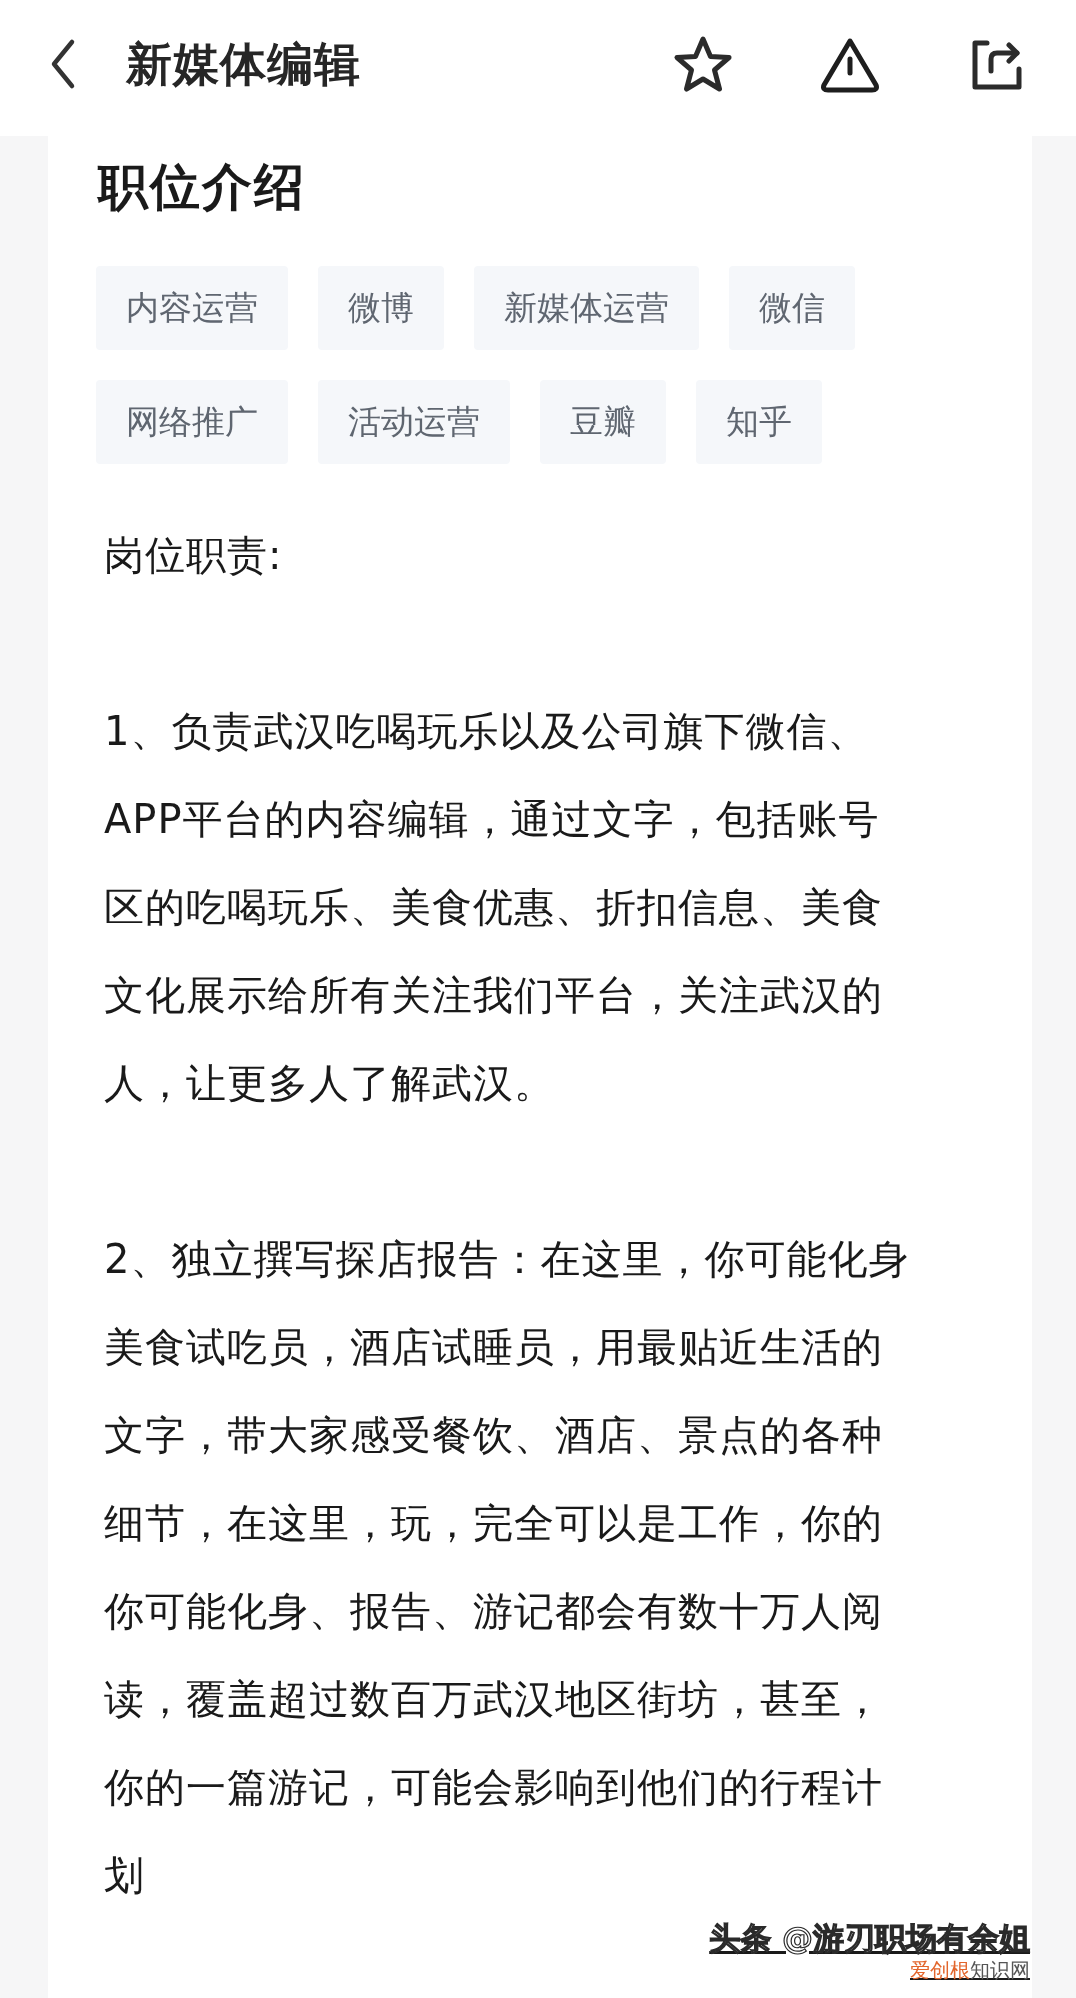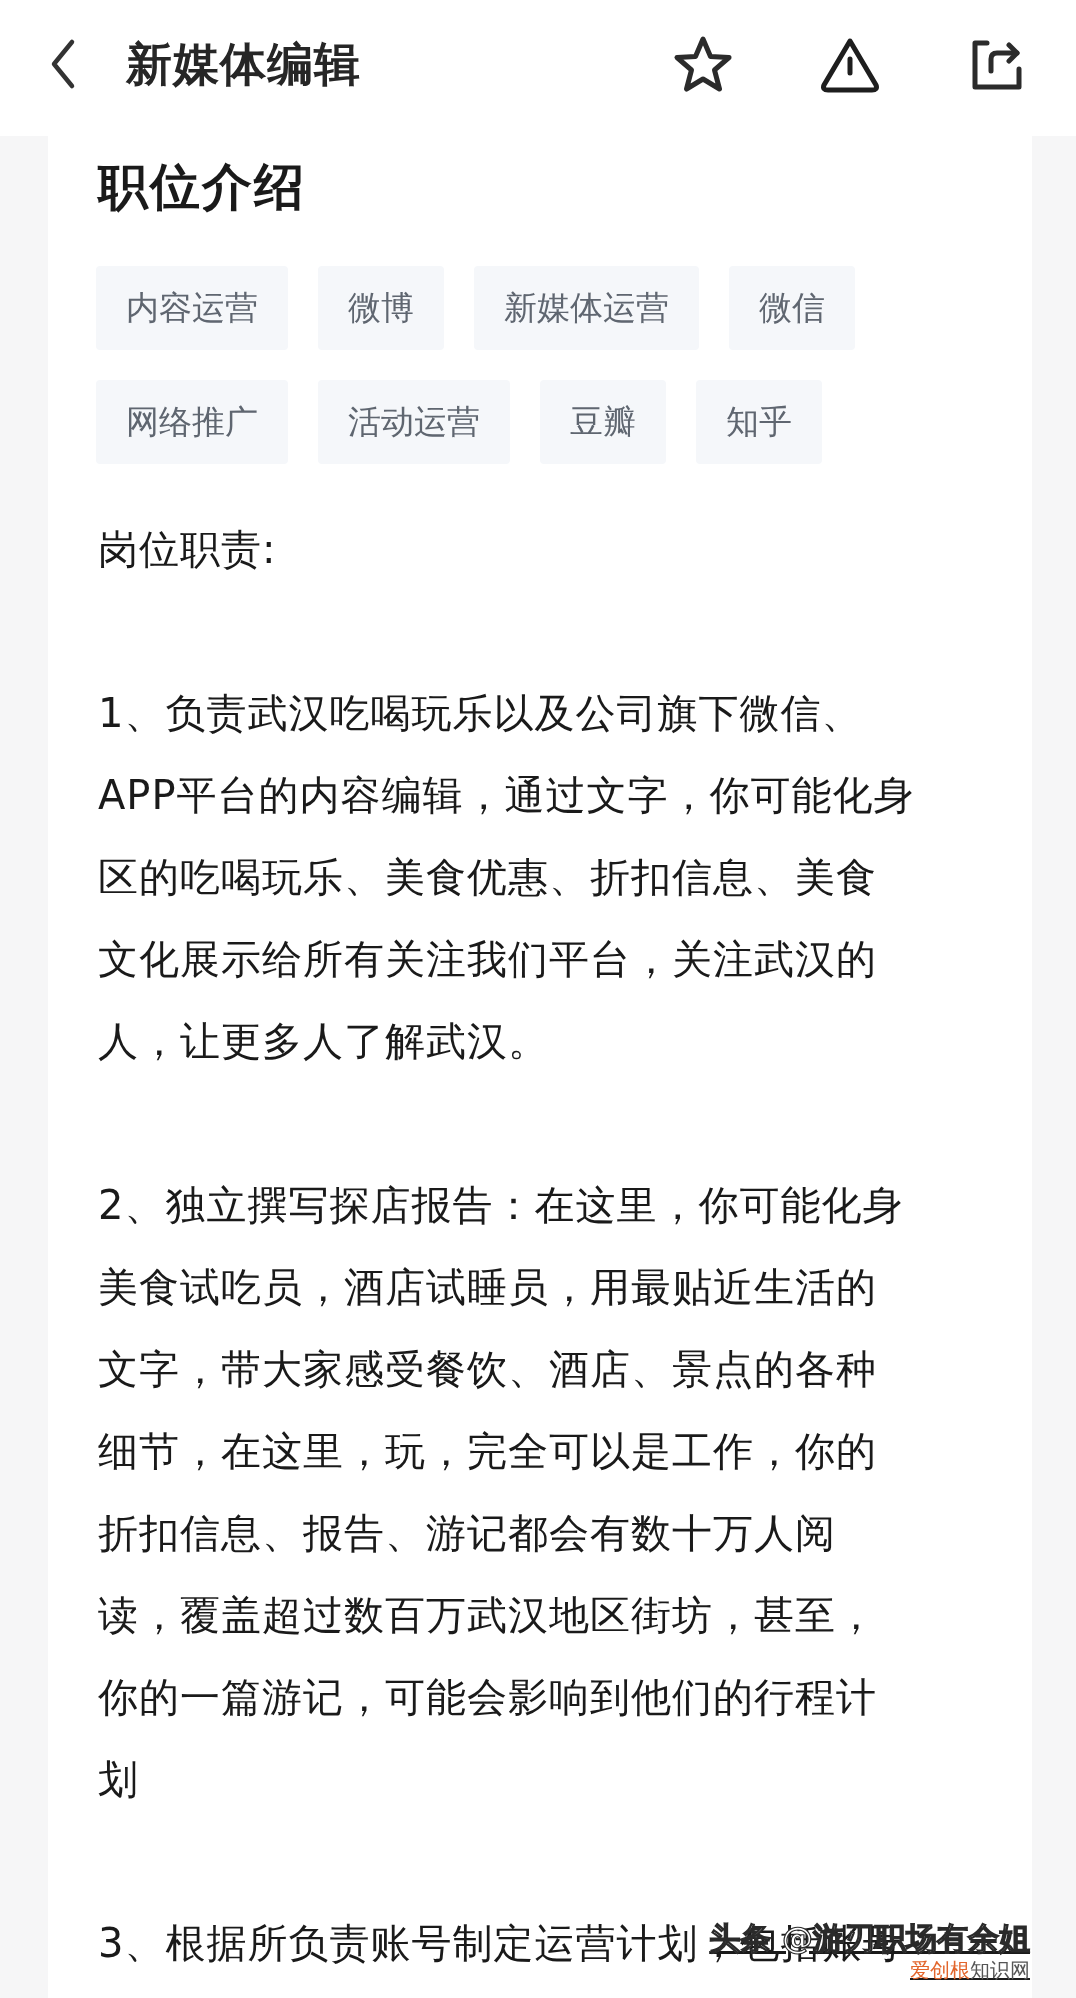--- a/index.html
+++ b/index.html
@@ -89,21 +89,21 @@
     position: absolute;
     left: 50px;
     top: 372px;
     width: 900px;
     font-size: 40px;
     line-height: 82px;
     color: #1a1a1a;
     letter-spacing: 1px;
   }
   .para {
-    margin: 0;
+    margin: 6px;
     white-space: pre-wrap;
     word-break: break-all;
   }
   .blank { height: 82px; }
   .watermark {
     position: absolute;
     right: 46px;
     bottom: 18px;
     z-index: 3;
     text-align: right;
@@ -176,33 +176,33 @@
       <span class="tag">知乎</span>
     </div>
   </div>
 
   <div class="body-text">
     <p class="para">岗位职责:</p>
     <div class="blank"></div>
 
     <div>
       <p class="para">1、负责武汉吃喝玩乐以及公司旗下微信、</p>
-      <p class="para">APP平台的内容编辑，通过文字，你可能化身</p>
+      <p class="para">APP平台的内容编辑，通过文字，包括账号</p>
       <p class="para">区的吃喝玩乐、美食优惠、折扣信息、美食</p>
       <p class="para">文化展示给所有关注我们平台，关注武汉的</p>
       <p class="para">人，让更多人了解武汉。</p>
     </div>
     <div class="blank"></div>
 
     <div>
       <p class="para">2、独立撰写探店报告：在这里，你可能化身</p>
       <p class="para">美食试吃员，酒店试睡员，用最贴近生活的</p>
       <p class="para">文字，带大家感受餐饮、酒店、景点的各种</p>
       <p class="para">细节，在这里，玩，完全可以是工作，你的</p>
-      <p class="para">折扣信息、报告、游记都会有数十万人阅</p>
+      <p class="para">你可能化身、报告、游记都会有数十万人阅</p>
       <p class="para">读，覆盖超过数百万武汉地区街坊，甚至，</p>
       <p class="para">你的一篇游记，可能会影响到他们的行程计</p>
       <p class="para">划</p>
     </div>
     <div class="blank"></div>
 
     <div>
       <p class="para">3、根据所负责账号制定运营计划，包括账号</p>
       <p class="para">内容定位、内容运营、活动策划等</p>
     </div>

